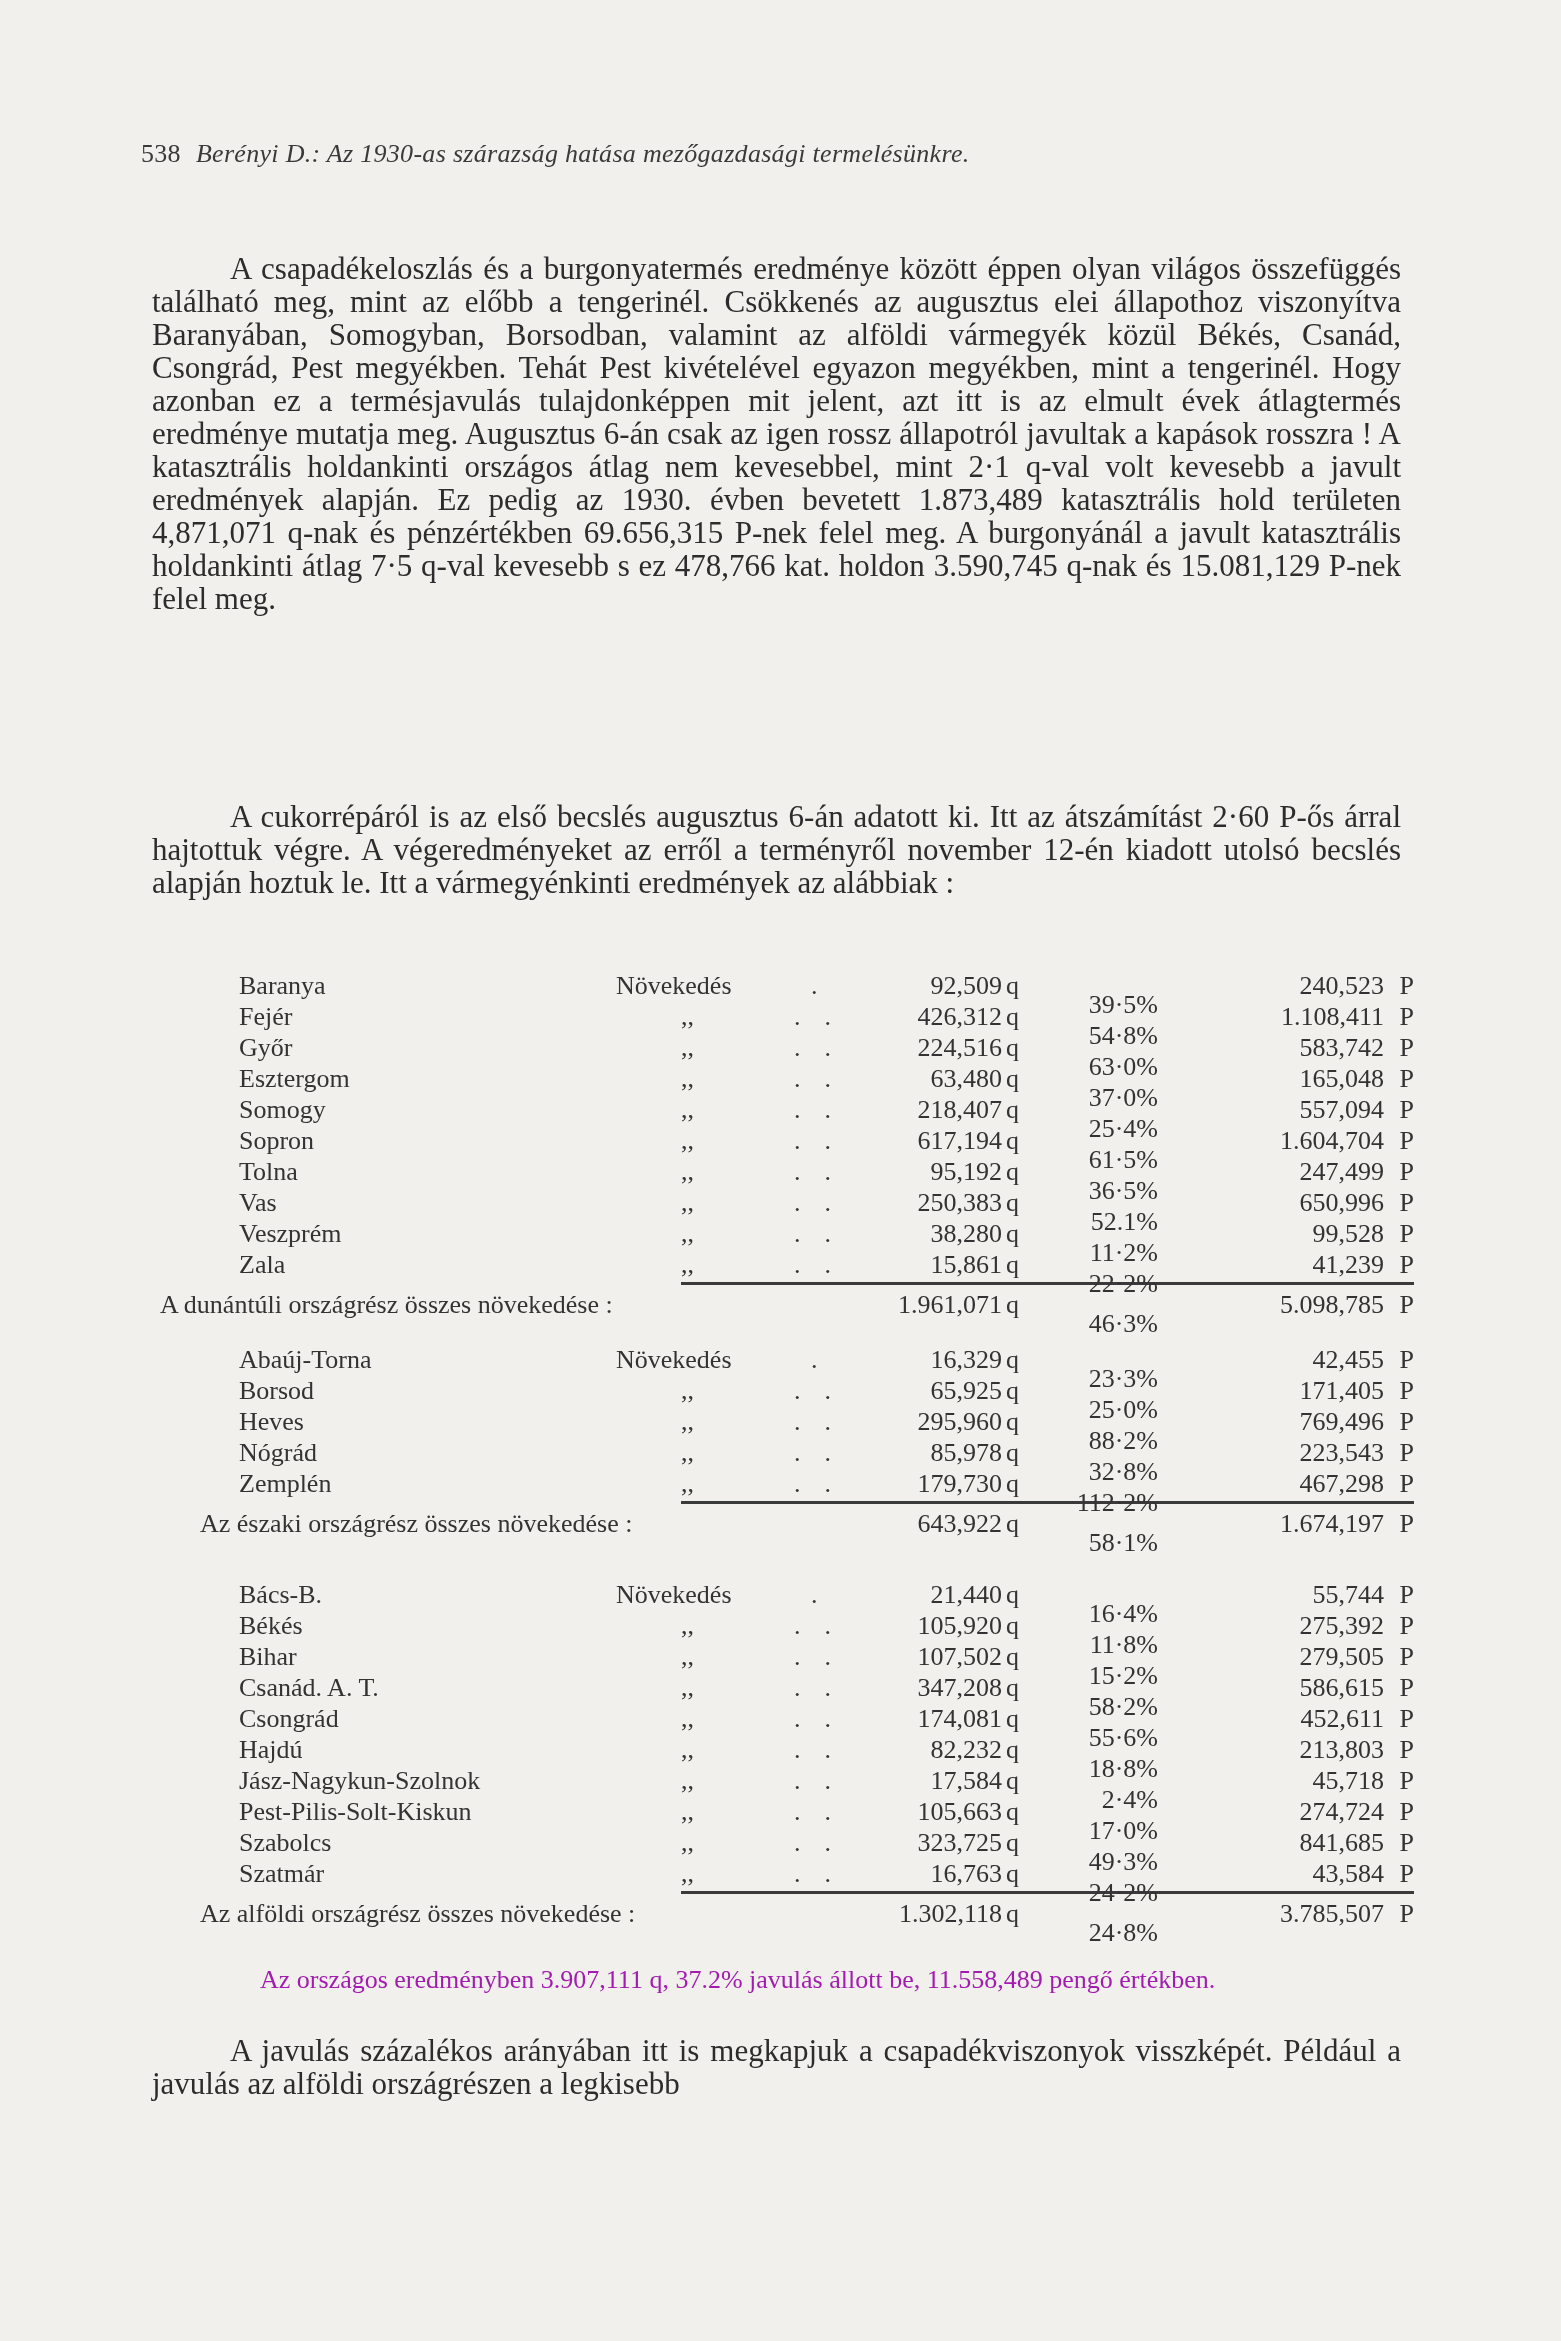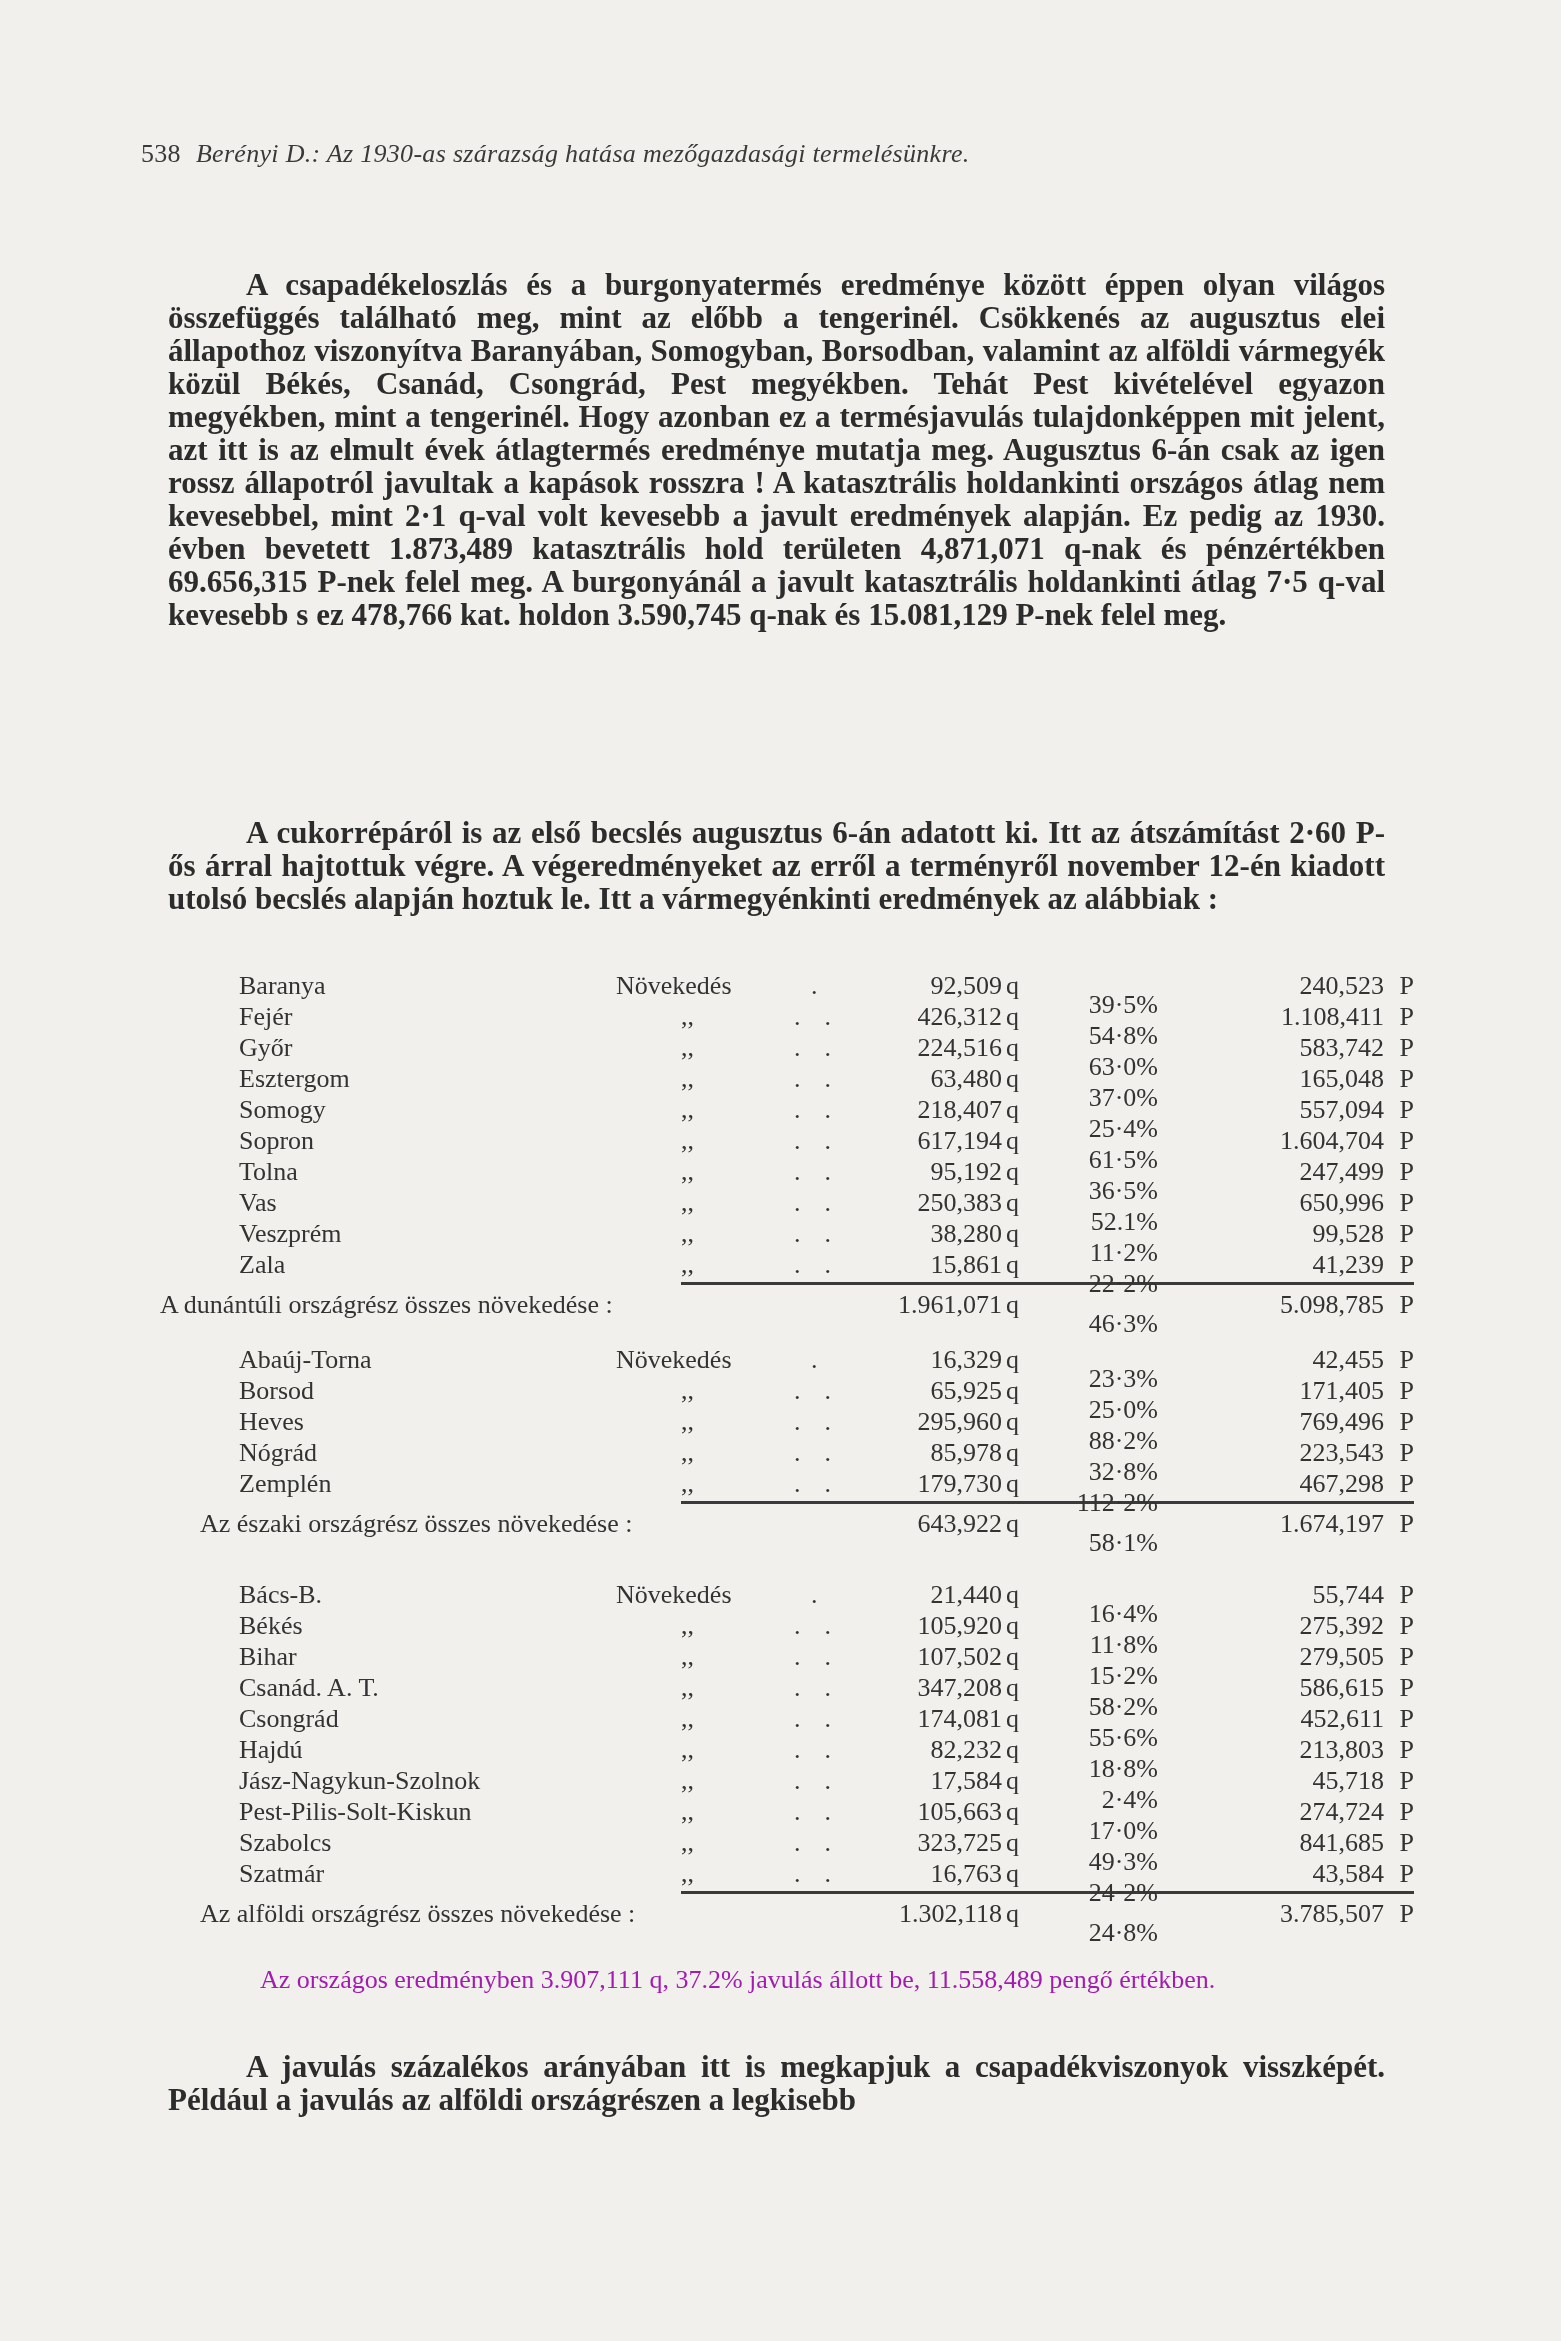--- a/index.html
+++ b/index.html
@@ -15,21 +15,21 @@
       position: absolute; left: 141px; top: 139px;
       font-size: 26px; color: #3a3a3a;
       display: flex; gap: 15px; letter-spacing: 0.3px;
     }
     .page-header .title { font-style: italic; }
     .body-text {
       position: absolute; left: 152px; width: 1249px;
       font-size: 31px; line-height: 33px; text-align: justify;
       color: #2c2c2c;
     }
-    .body-text p { margin: 16px; text-indent: 78px; font-weight: bold; }
+    .body-text p { margin: 0; text-indent: 78px; }
     #para1 { top: 252px; }
     #para2 { top: 800px; }
 
     .table {
       position: absolute; left: 152px; width: 1262px;
       font-size: 26px; line-height: 31px; color: #333;
     }
     .row { position: relative; height: 31px; text-decoration: underline; }
     .row span { position: absolute; white-space: nowrap; }
     .c-name { left: 87px; }

